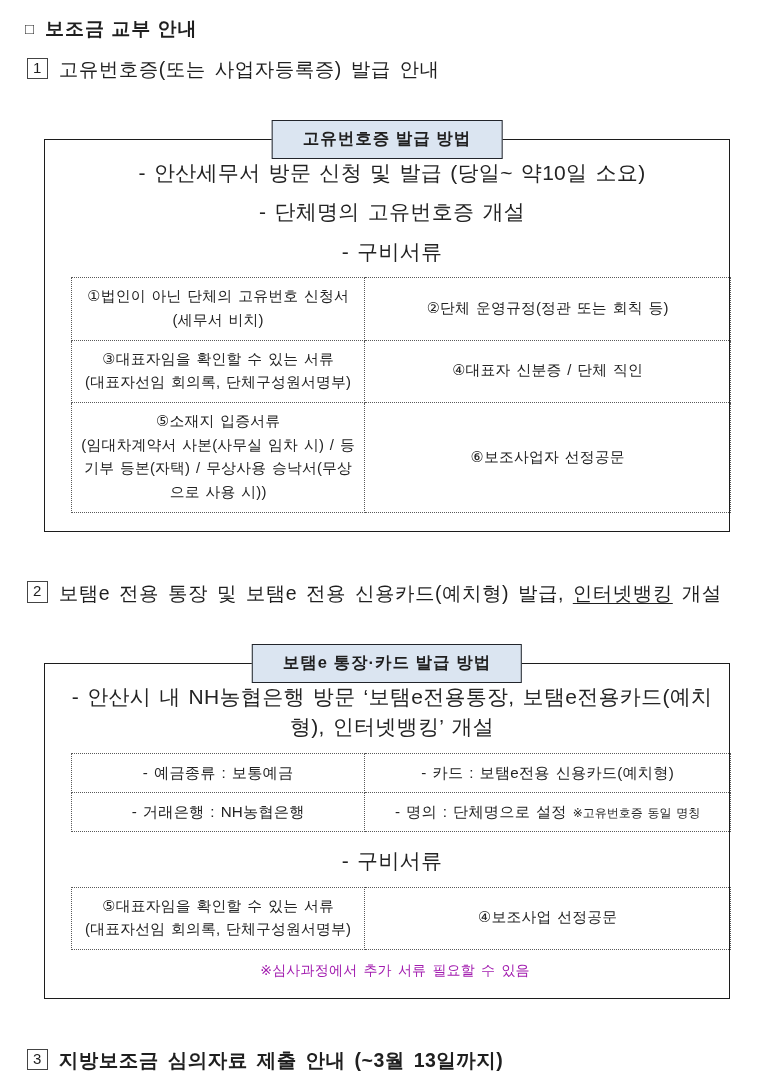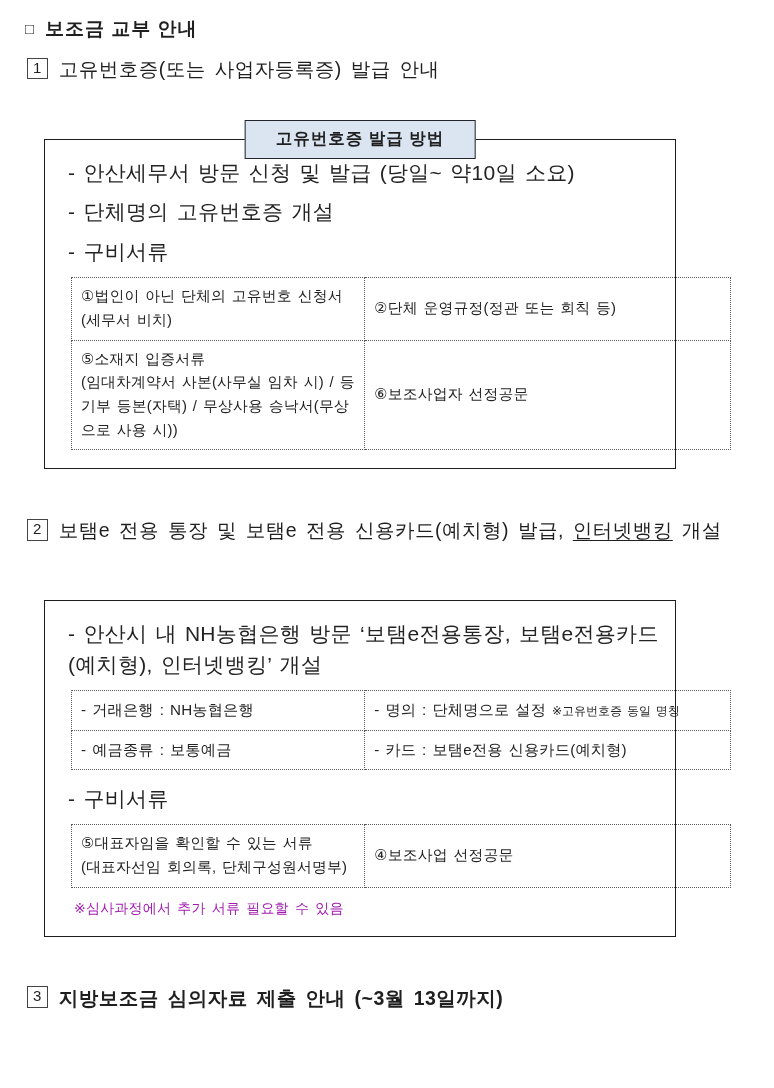--- a/index.html
+++ b/index.html
@@ -42,25 +42,26 @@
     border: 1px solid #444;
     padding: 1px 5px 2px 5px;
     line-height: 1.1;
     transform: translateY(-1px);
   }
   .u { text-decoration: underline; text-underline-offset: 3px; }
 
   
   .titled-box {
     position: relative;
-    width: 632px;
+    width: 686px;
     margin: 56px 12px 0 44px;
     border: 1.5px solid #1c1c1c;
     background: #ffffff;
     padding: 16px 13px 18px 13px;
+    text-align: center;
   }
   .box-title {
     position: absolute;
     top: -20px;
     left: 50%;
     transform: translateX(-50%);
     background: #dbe5f1;
     border: 1.6px solid #22252b;
     padding: 7px 30px 8px 30px;
     font-size: 16.5px;
@@ -136,52 +137,58 @@
           <col class="c1">
           <col class="c2">
         </colgroup>
       <tbody>
           <tr>
         <td>①법인이 아닌 단체의 고유번호 신청서
 (세무서 비치)</td>
         <td>②단체 운영규정(정관 또는 회칙 등)</td>
       </tr>
       <tr>
+        <td>③대표자임을 확인할 수 있는 서류
+(대표자선임 회의록, 단체구성원서명부)</td>
+        <td>④대표자 신분증 / 단체 직인</td>
+      </tr>
+      <tr>
         <td>⑤소재지 입증서류
 (임대차계약서 사본(사무실 임차 시) / 등
 기부 등본(자택) / 무상사용 승낙서(무상
 으로 사용 시))</td>
         <td>⑥보조사업자 선정공문</td>
       </tr>
     </tbody>
       </table>
   </div>
 
   <div class="section-heading" style="margin-top:48px">
     <span class="numbox">2</span>
     <span><span>보탬e 전용 통장 및 보탬e 전용 신용카드(예치형) 발급, </span><span class="u">인터넷뱅킹</span><span> 개설</span></span>
   </div>
 
   <div class="titled-box">
+    <div class="box-title">보탬e 통장·카드 발급 방법</div>
 
     <div class="dash-line" style="margin-top:2px">- 안산시 내 NH농협은행 방문 ‘보탬e전용통장, 보탬e전용카드(예치형), 인터넷뱅킹’ 개설</div>
 
     <table class="dotted info">
       <colgroup>
           <col class="c1">
           <col class="c2">
         </colgroup>
       <tbody>
           <tr>
+        <td>- 예금종류 : 보통예금</td>
+        <td>- 카드 : 보탬e전용 신용카드(예치형)</td>
+      </tr>
+      <tr>
         <td>- 거래은행 : NH농협은행</td>
         <td><span>- 명의 : 단체명으로 설정 </span><span class="small-note">※고유번호증 동일 명칭</span></td>
-      </tr>
-      <tr>
-        <td>- 예금종류 : 보통예금</td>
-        <td>- 카드 : 보탬e전용 신용카드(예치형)</td>
       </tr>
     </tbody>
       </table>
 
     <div class="dash-line" style="margin-top:14px">- 구비서류</div>
 
     <table class="dotted">
       <colgroup>
           <col class="c1">
           <col class="c2">

